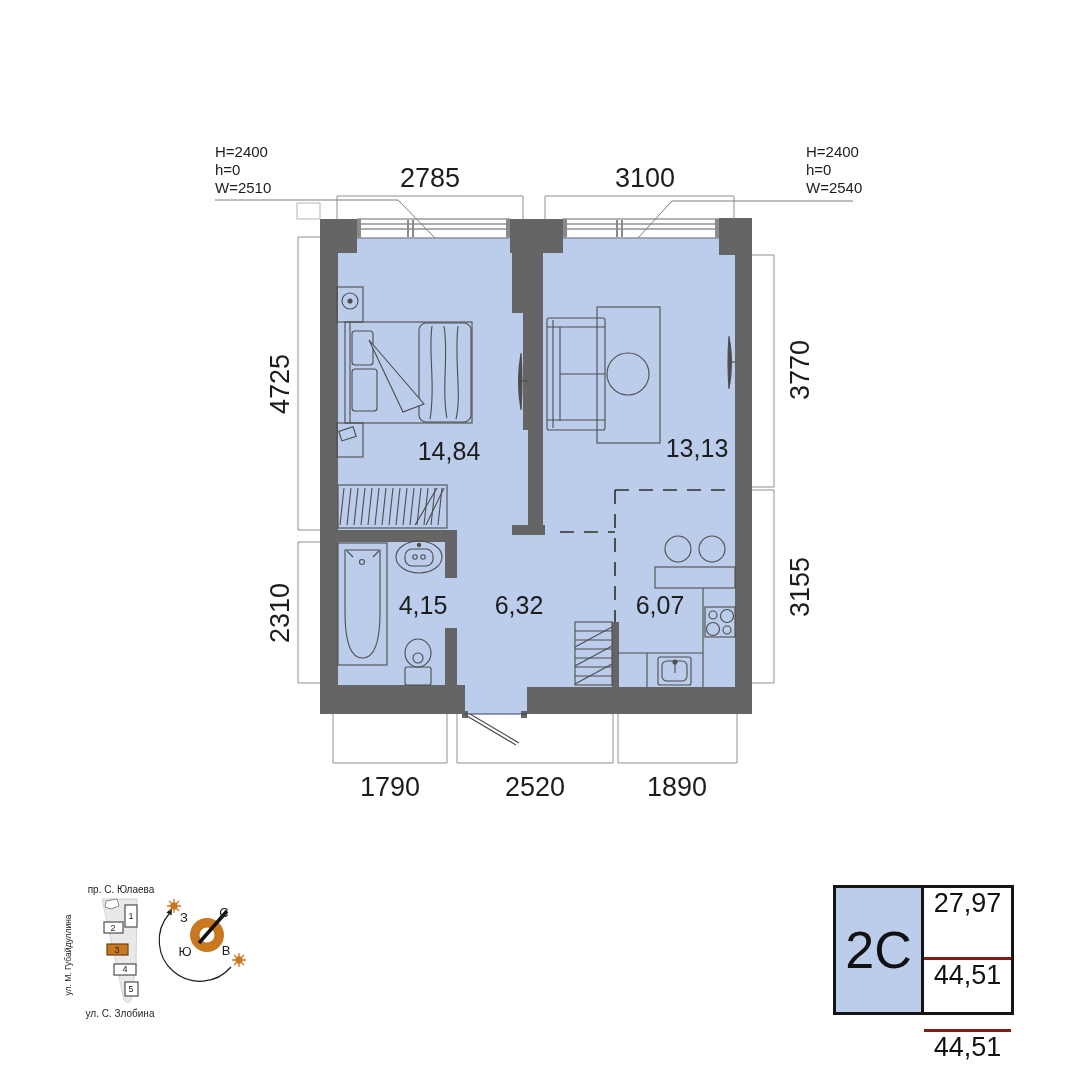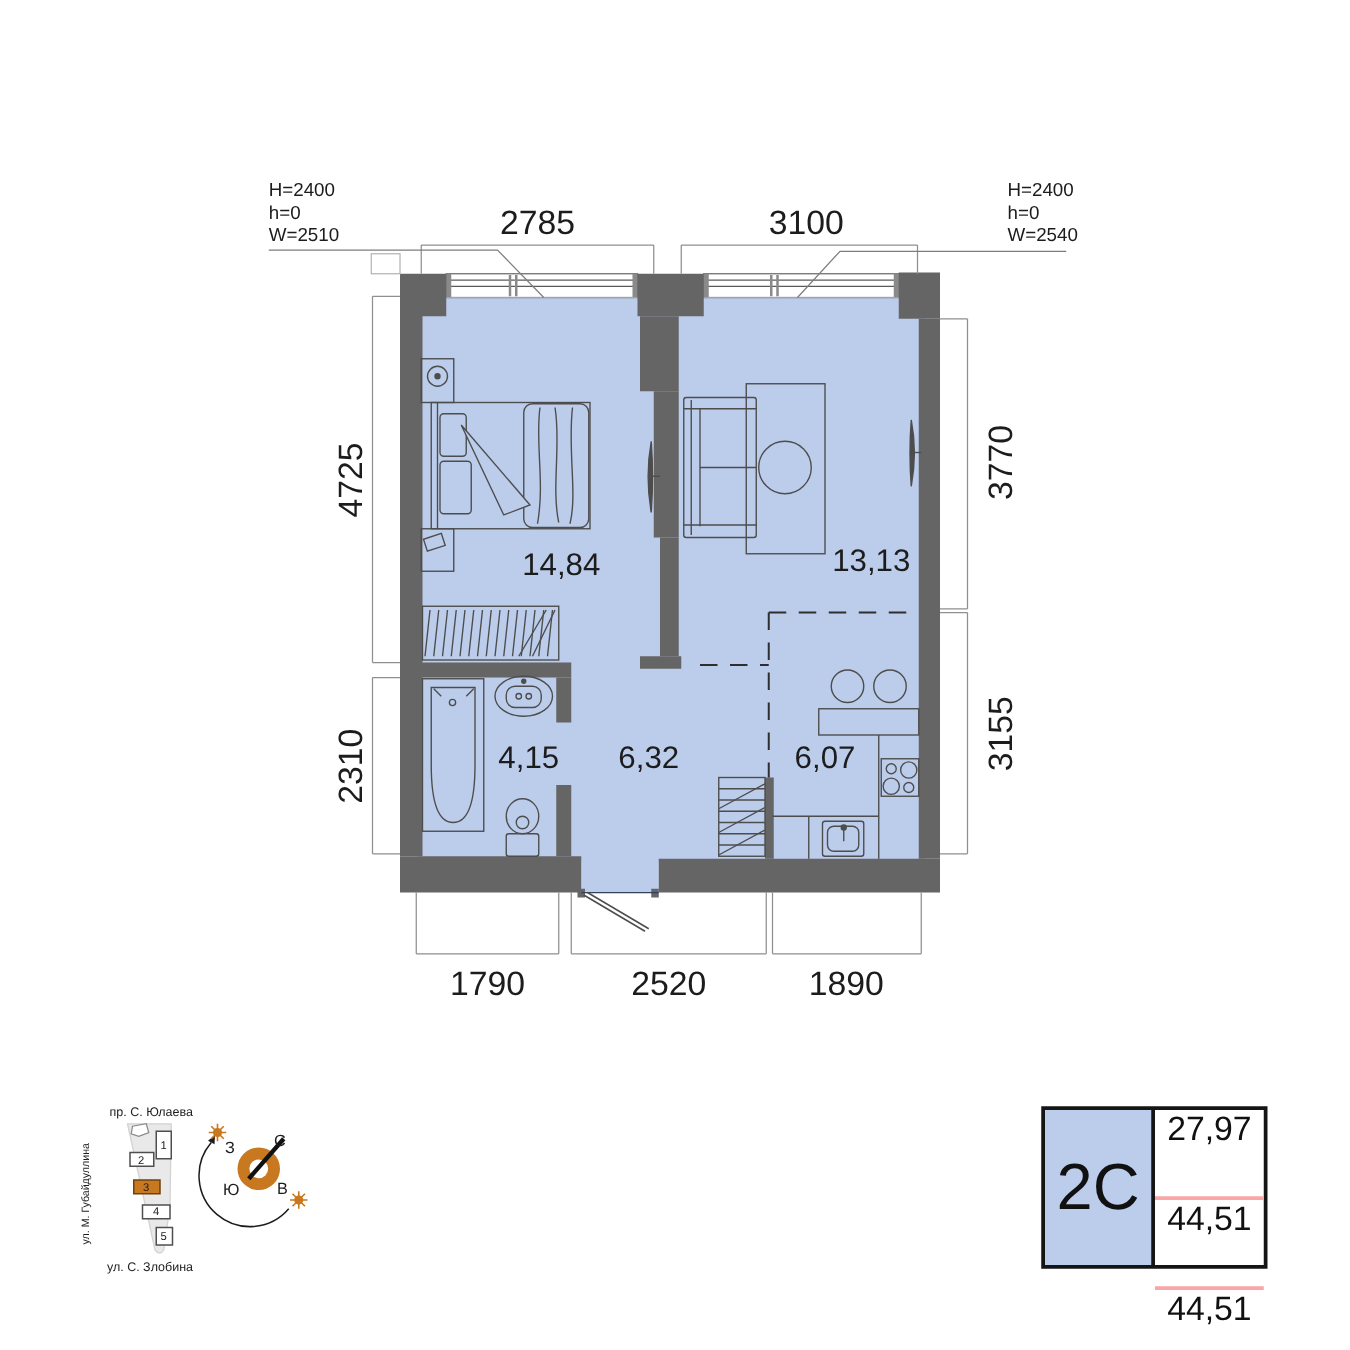--- a/index.html
+++ b/index.html
@@ -13,21 +13,21 @@
   .street{font-size:10px;}
   .bnum{font-size:9px;}
   .cdir{font-size:13px;}
 
   .sum-table{position:absolute;left:833px;top:885px;width:181px;height:130px;
     border:3px solid #151515;box-sizing:border-box;display:flex;background:#fff;}
   .sum-left{width:88px;background:#bccceb;border-right:3px solid #151515;box-sizing:border-box;
     display:flex;align-items:center;justify-content:center;font-size:52px;color:#111;}
   .sum-right{flex:1;display:flex;flex-direction:column;gap:38px;}
   .sum-row{flex:1;display:flex;align-items:center;justify-content:center;font-size:27px;color:#111;}
-  .sum-row + .sum-row{border-top:3px solid #fca5a5;}
+  .sum-row + .sum-row{border-top:3px solid #7f1d1d;}
 </style>
 </head>
 <body>
 
 <div class="stage">
 <svg width="1080" height="1080" viewBox="0 0 1080 1080">
 
   <g>
     <rect x="334" y="234" width="406" height="456" fill="#bccceb"></rect>
     <rect x="465" y="687" width="62" height="27" fill="#bccceb"></rect>

